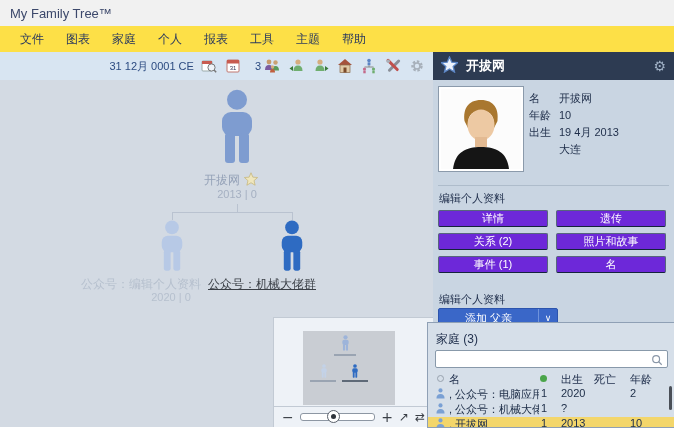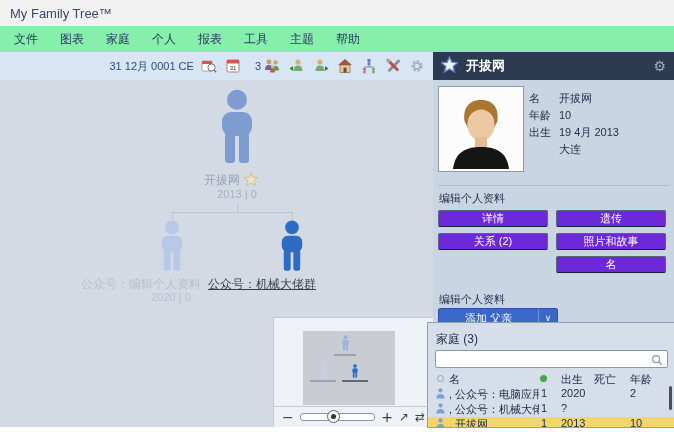--- a/index.html
+++ b/index.html
@@ -2,22 +2,22 @@
 <html><head>
 <meta charset="utf-8">
 <style>
   html,body{margin:0;padding:0;background:#fff;}
   .screen{position:relative;width:674px;height:432px;background:#fff;overflow:hidden;
           font-family:"Liberation Sans","DejaVu Sans",sans-serif;color:#22314e;}
   
   .titlebar{position:absolute;left:0;top:0;width:674px;height:26px;background:#f1f1f1;
             display:flex;align-items:center;padding-left:10px;box-sizing:border-box;}
   .titlebar .t{font-size:13px;color:#3c486b;}
-  .menubar{position:absolute;left:0;top:26px;width:674px;height:26px;background:#86efac;
-           display:flex;align-items:center;gap:14px;padding-left:10px;box-sizing:border-box;}
+  .menubar{position:absolute;left:0;top:26px;width:674px;height:26px;background:#fde047;
+           display:flex;align-items:center;gap:14px;padding-left:16px;box-sizing:border-box;}
   .menubar .mi{font-size:12px;color:#2b3a5e;padding:2px 4px;cursor:default;}
   
   .toolbar{position:absolute;left:0;top:52px;width:433px;height:28px;background:#d8e5f2;
            display:flex;align-items:center;justify-content:flex-end;gap:7px;
            padding-right:8px;box-sizing:border-box;}
   .toolbar .date{font-size:11px;color:#2b4a80;}
   .toolbar .cnt{font-size:11px;color:#2b4a80;margin-left:6px;margin-right:-4px;}
   .tico{width:17px;height:17px;display:inline-flex;align-items:center;justify-content:center;}
   
   .canvas{position:absolute;left:0;top:80px;width:433px;height:347px;background:#d3dae3;overflow:hidden;}
@@ -312,20 +312,21 @@
         </div>
     </div>
 
     <div class="divider"></div>
 
     <div class="sec-title" style="top:139px;">编辑个人资料</div>
     <div class="navy-btn" style="left:5px;top:158px;width:110px;">详情</div>
     <div class="navy-btn" style="left:123px;top:158px;width:110px;">遗传</div>
     <div class="navy-btn" style="left:5px;top:181px;width:110px;">关系 (2)</div>
     <div class="navy-btn" style="left:123px;top:181px;width:110px;">照片和故事</div>
+    <div class="navy-btn" style="left:5px;top:204px;width:110px;">事件 (1)</div>
     <div class="navy-btn" style="left:123px;top:204px;width:110px;">名</div>
 
     <div class="sec-title" style="top:240px;">编辑个人资料</div>
     <div class="add-btn">
       <span class="cap">添加 父亲</span>
       <span class="chev">∨</span>
     </div>
 
     <div class="family">
       <span class="f-title">家庭 (3)</span>

